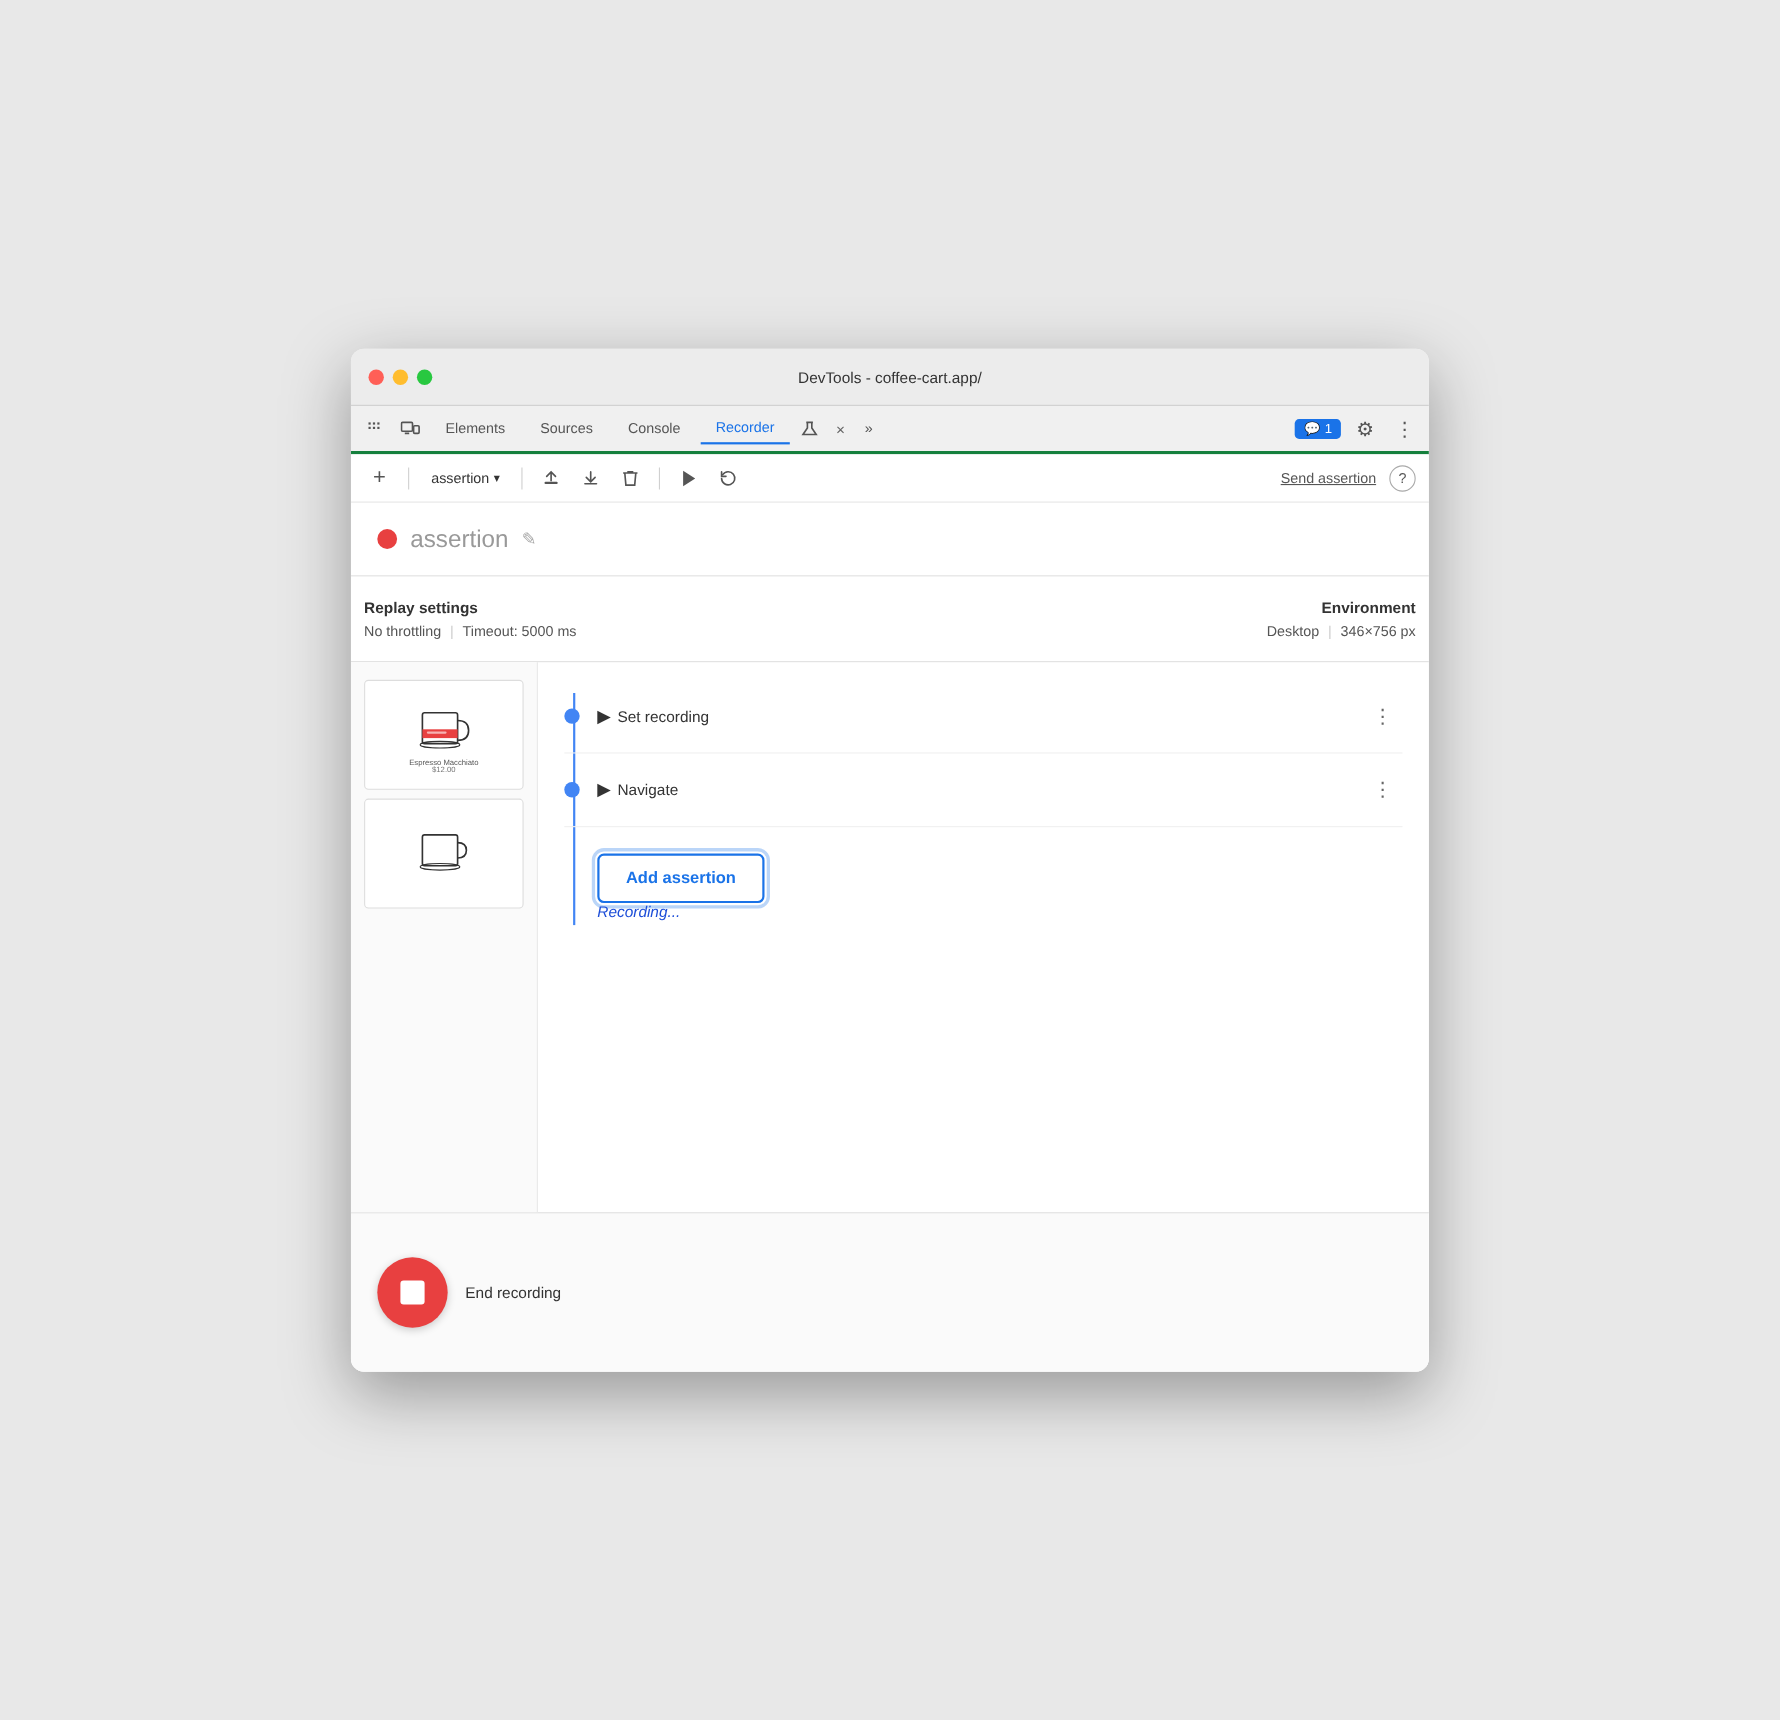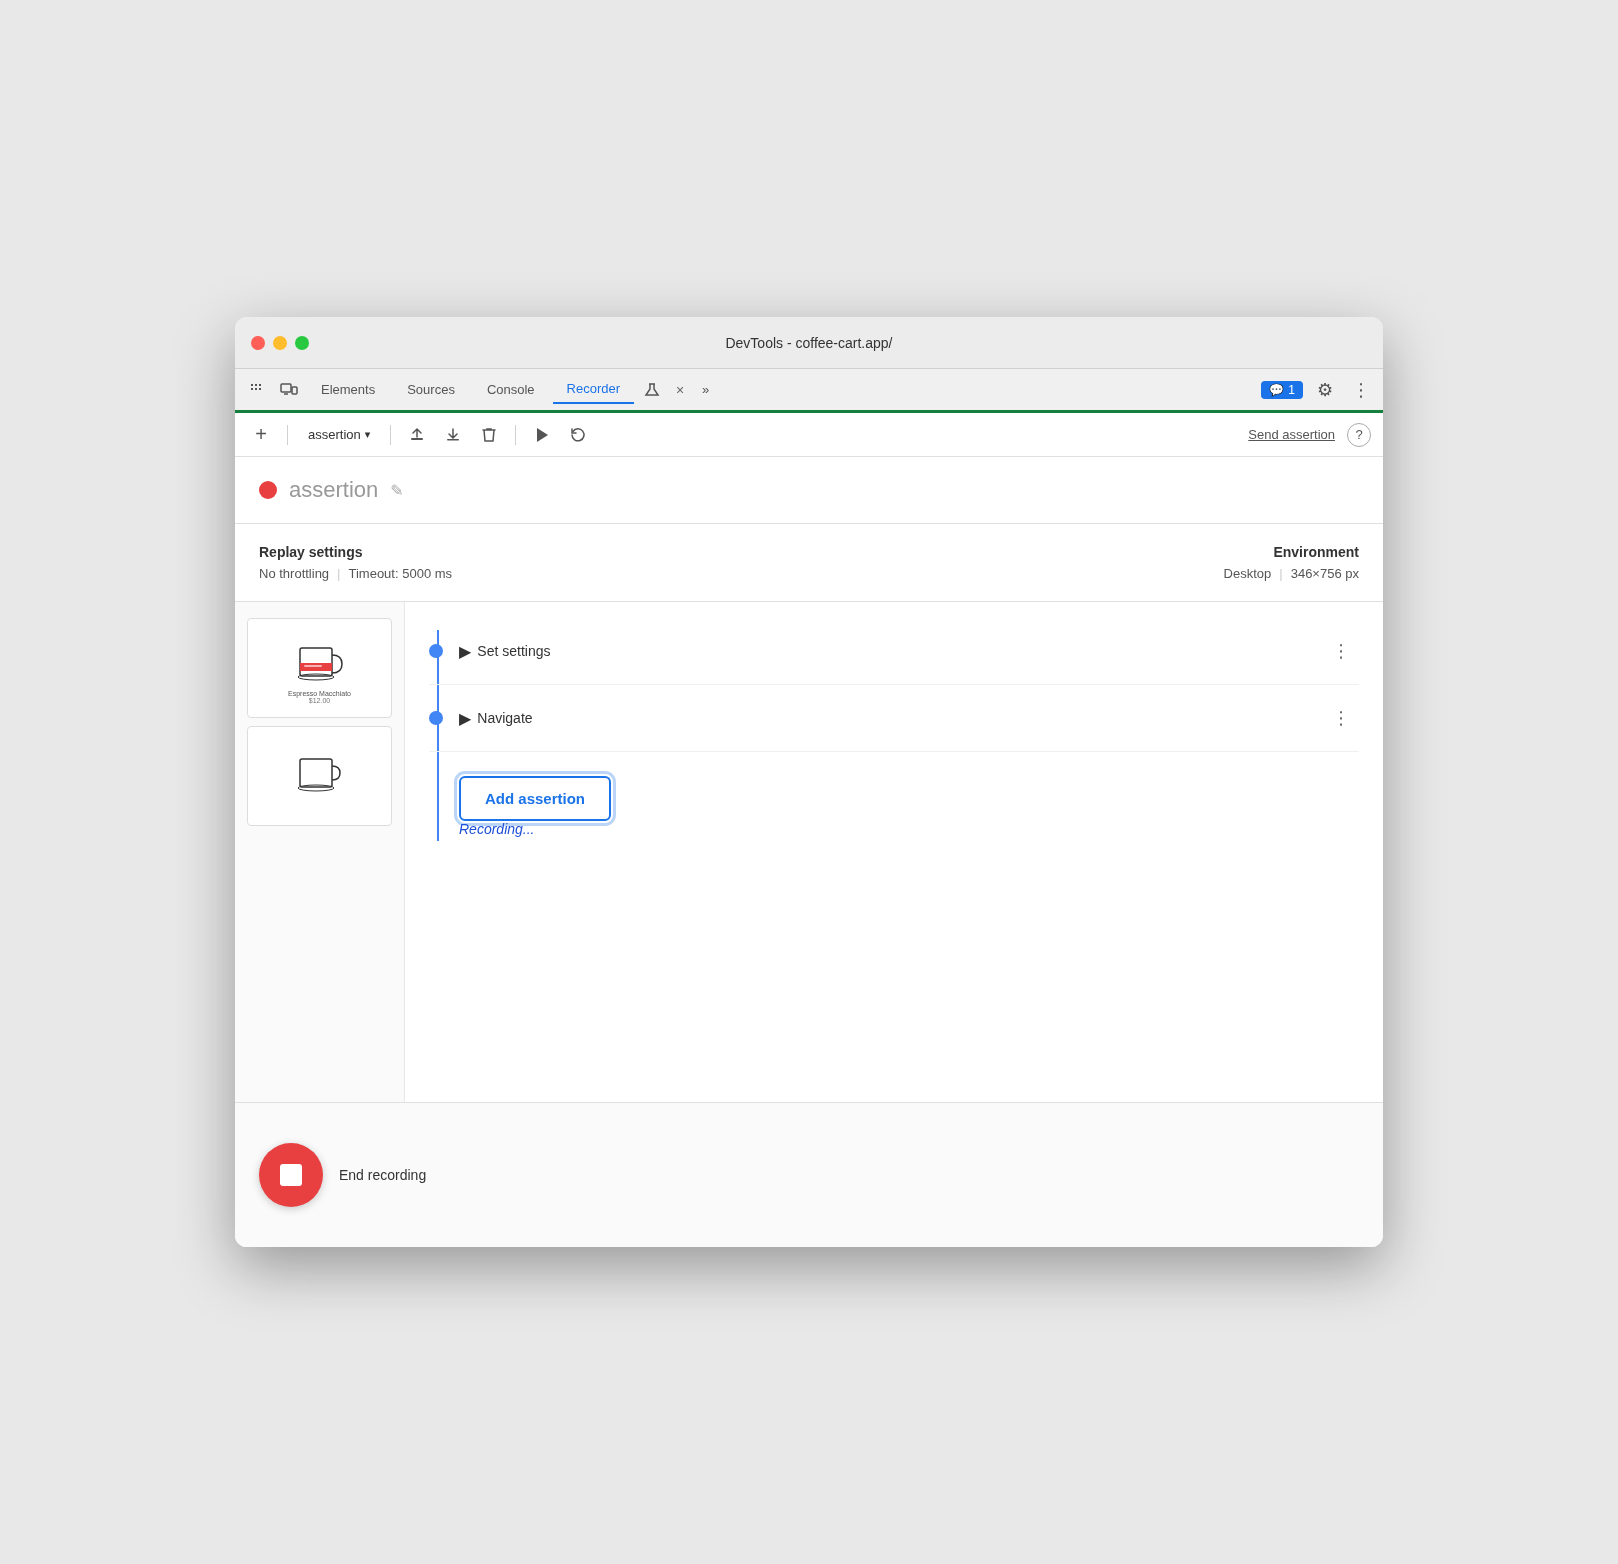--- a/index.html
+++ b/index.html
@@ -5,21 +5,21 @@
     * { box-sizing: border-box; margin: 0; padding: 0; }
     body {
       background: #e8e8e8;
       display: flex;
       justify-content: center;
       align-items: center;
       min-height: 100vh;
       font-family: -apple-system, BlinkMacSystemFont, 'Segoe UI', sans-serif;
     }
     .window {
-      width: 1148px;
+      width: 980px;
       background: #f5f5f5;
       border-radius: 12px;
       box-shadow: 0 20px 60px rgba(0,0,0,0.35);
       overflow: hidden;
     }
     .title-bar {
       background: #ececec;
       height: 52px;
       display: flex;
       align-items: center;
@@ -225,21 +225,21 @@
       font-size: 22px;
       color: #999;
       font-weight: 400;
     }
     .rec-edit-icon {
       color: #aaa;
       font-size: 16px;
       cursor: pointer;
     }
     .settings-section {
-      padding: 20px 24px;
+      padding: 20px 12px;
       display: flex;
       align-items: flex-start;
       border-bottom: 1px solid #e0e0e0;
     }
     .settings-left {
       flex: 1;
     }
     .settings-right {
       flex: 1;
       text-align: right;
@@ -559,21 +559,21 @@
         </div>
       </div>
 
       <div class="steps-panel">
         <div class="timeline">
           <div class="timeline-line"></div>
 
           <div class="step-row">
             <div class="step-dot"></div>
             <span class="step-arrow">▶</span>
-            <span class="step-label">Set settings</span>
+            <span class="step-label">Set recording</span>
             <div class="step-menu">⋮</div>
           </div>
 
           <div class="step-row">
             <div class="step-dot"></div>
             <span class="step-arrow">▶</span>
             <span class="step-label">Navigate</span>
             <div class="step-menu">⋮</div>
           </div>
 

